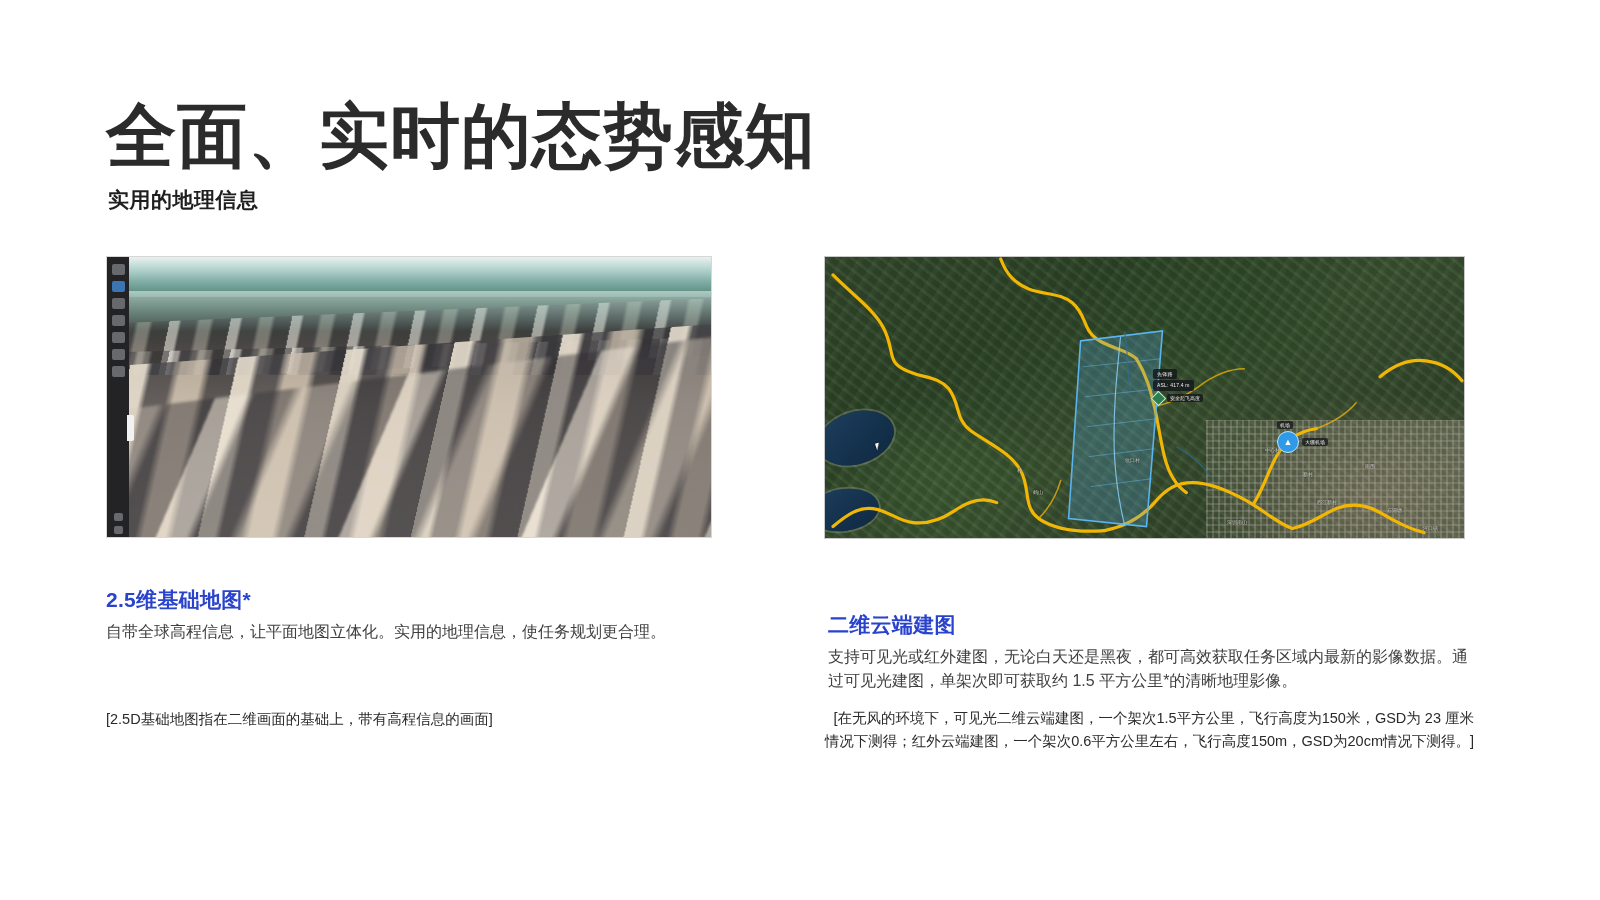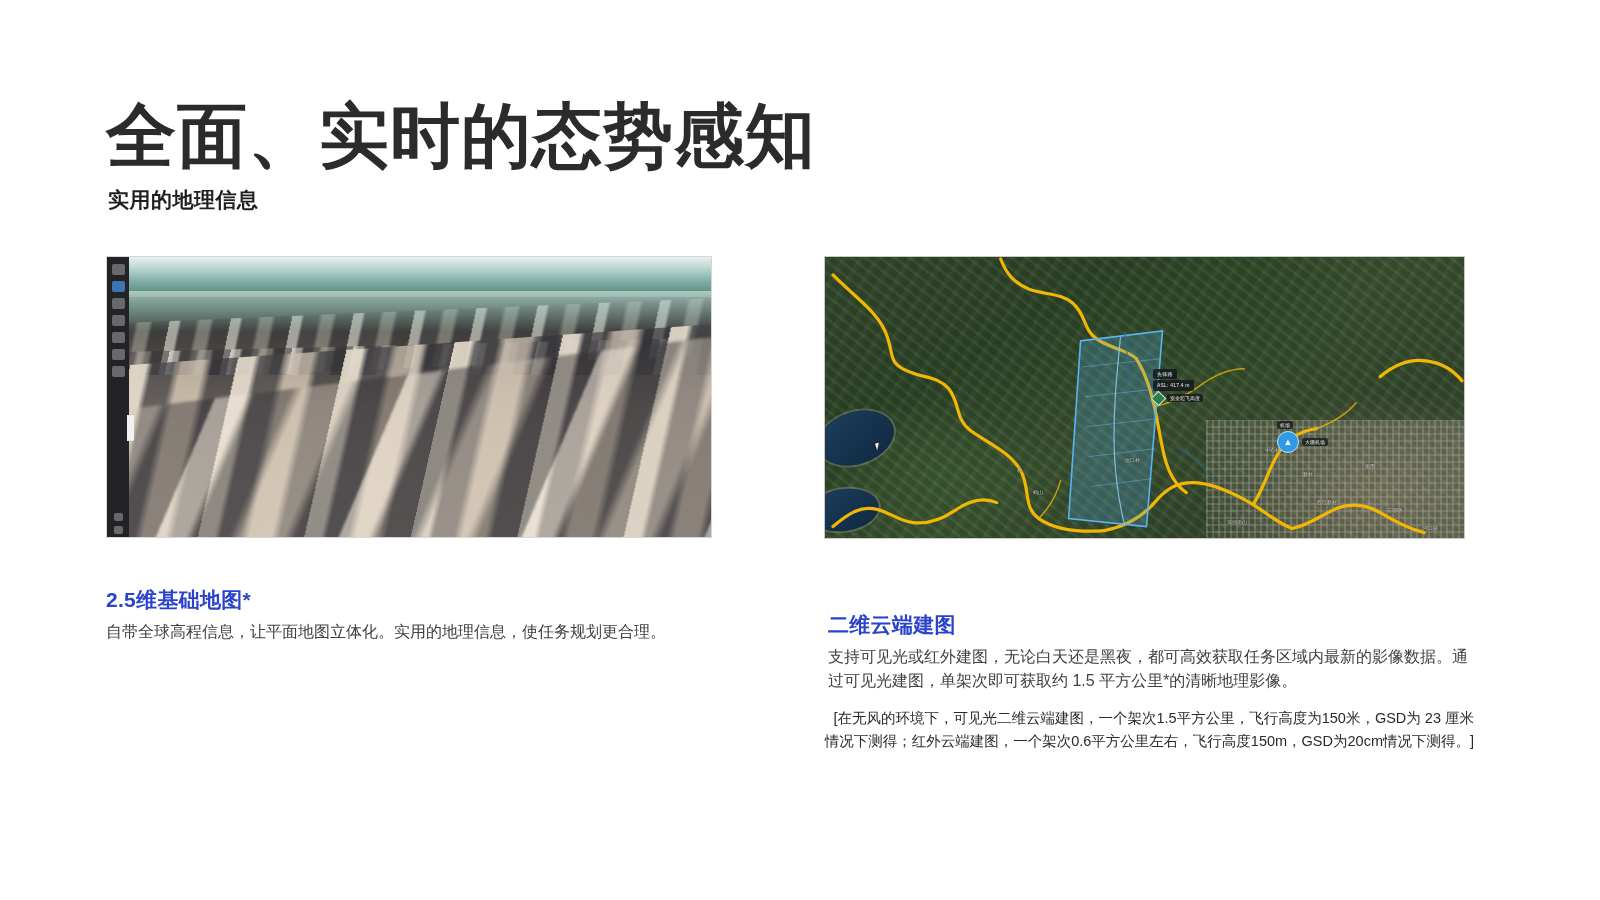--- a/index.html
+++ b/index.html
@@ -405,20 +405,21 @@
         <div class="place-label" style="left:440px; top:190px;">中心村</div>
         <div class="place-label" style="left:598px; top:268px;">河口镇</div>
       </div>
     </div>
   </div>
 
   <div class="left-caption">
     <div class="cap-heading">2.5维基础地图*</div>
     <div class="cap-body">自带全球高程信息，让平面地图立体化。实用的地理信息，使任务规划更合理。</div>
   </div>
+  <div class="left-note cap-note">[2.5D基础地图指在二维画面的基础上，带有高程信息的画面]</div>
 
   <div class="right-caption">
     <div class="cap-heading">二维云端建图</div>
     <div class="cap-body">支持可见光或红外建图，无论白天还是黑夜，都可高效获取任务区域内最新的影像数据。通过可见光建图，单架次即可获取约 1.5 平方公里*的清晰地理影像。</div>
   </div>
   <div class="right-note cap-note">[在无风的环境下，可见光二维云端建图，一个架次1.5平方公里，飞行高度为150米，GSD为 23 厘米情况下测得；红外云端建图，一个架次0.6平方公里左右，飞行高度150m，GSD为20cm情况下测得。]</div>
 
 </div>
 
 </body></html>

